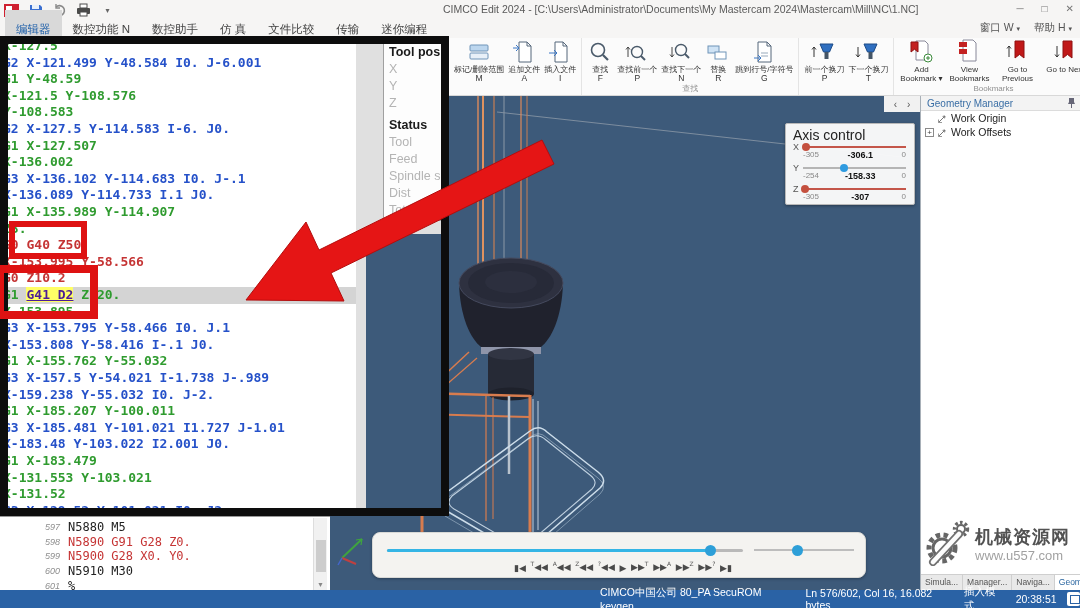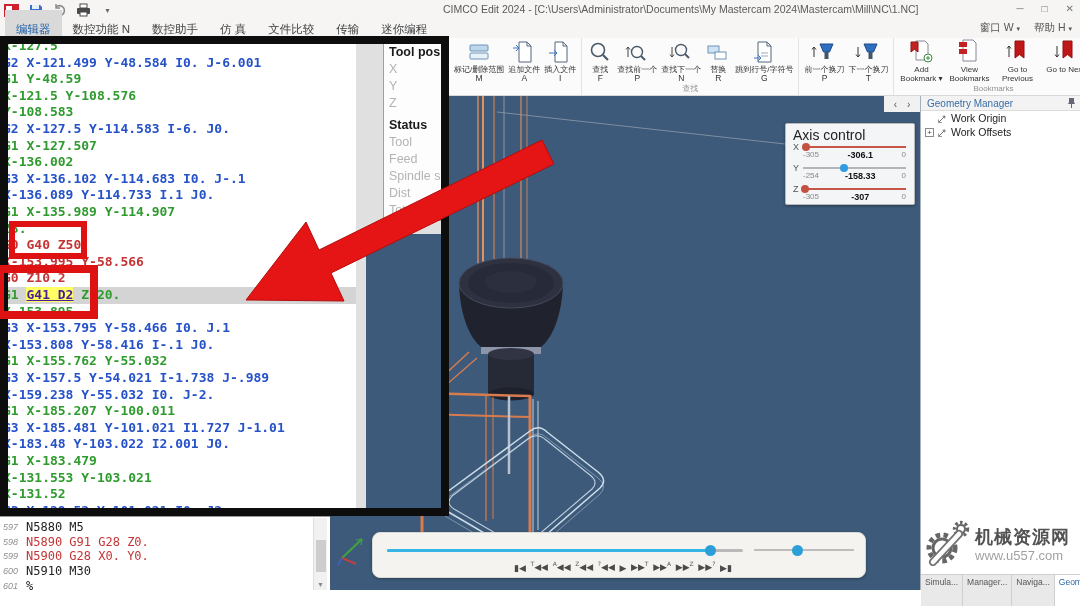--- a/index.html
+++ b/index.html
@@ -71,27 +71,27 @@
   .gmexp.empty { border:none; background:none; }
   .gmicon { margin-right:3px; display:flex; }
 
   
   .watermark { position:absolute; left:2px; top:422px; width:156px; display:flex; align-items:center; opacity:.92; }
   .wm-text { margin-left:2px; }
   .wm-title { font-size:18px; font-weight:bold; color:#444; letter-spacing:1px; white-space:nowrap; }
   .wm-url { font-size:13px; color:#999; margin-top:-1px; }
 
   
-  .paneltabs { position:absolute; left:0; top:478px; width:160px; height:32px; display:flex; background:#e9e9e9; border-top:1px solid #cfcfcf; }
+  .paneltabs { position:absolute; left:0; top:478px; width:160px; height:20px; display:flex; background:#e9e9e9; border-top:1px solid #cfcfcf; }
   .ptab { font-size:8.5px; color:#555; padding:2px 4px; border-right:1px solid #cfcfcf; white-space:nowrap; }
   .ptab.active { background:#fff; color:#2a66a0; }
 
   
   .botEditor { position:absolute; left:0; top:516px; width:330px; height:74px; background:#fff; z-index:3; overflow:hidden; border-top:1px solid #999; }
-  .beline { display:flex; height:14.6px; align-items:center; }
+  .beline { display:flex; height:14.6px; align-items:center;padding-left:42px; }
   .benum { width:18px; text-align:right; font-size:9px; font-style:italic; color:#8f8f8f; margin-right:8px; flex:none; }
   .becode { font-family:"DejaVu Sans Mono", monospace; font-size:12px; white-space:pre; }
   .bescroll { position:absolute; right:3px; top:1px; width:14px; height:72px; background:#f1f1f1; border-left:1px solid #ddd; }
   .bethumb { position:absolute; left:2px; top:22px; width:10px; height:32px; background:#cdcdcd; }
   .bearrow { position:absolute; left:3px; bottom:2px; font-size:7px; color:#888; }
 
   
   .statusbar { position:absolute; left:0; top:590px; width:1080px; height:18px; background:#2a62a5; color:#fff; font-size:10.5px; display:flex; align-items:center; z-index:6; }
   .sb-license { margin-left:600px; }
   .sb-pos { margin-left:28px; }
@@ -545,20 +545,27 @@
           <span class="benum">601</span>
           <span class="becode c-k">%</span>
         </div>
       </div>
     <div class="bescroll">
       <div class="bethumb"></div>
       <div class="bearrow">▼</div>
     </div>
   </div>
 
+  <div class="statusbar">
+    <span class="sb-license">CIMCO中国公司 80_PA SecuROM keygen</span>
+    <span class="sb-pos">Ln 576/602, Col 16, 16.082 bytes</span>
+    <span class="sb-mode">插入模式</span>
+    <span class="sb-time">20:38:51</span>
+    <span class="sb-ime"></span>
+  </div>
 
   <div class="ov-bg">
     <div class="ov-gray"></div>
     <div class="ov-blue"></div>
     <div class="ov-curline"></div>
     <div class="ov-code" id="ov-code">
         <div class="cl" style="top: 0px;"><span class="c-g">X-127.5</span></div>
         <div class="cl" style="top: 16.6px;"><span class="c-b">G2 X-121.499 Y-48.584 I0. J-6.001</span></div>
         <div class="cl" style="top: 33.2px;"><span class="c-g">G1 Y-48.59</span></div>
         <div class="cl" style="top: 49.8px;"><span class="c-g">X-121.5 Y-108.576</span></div>

